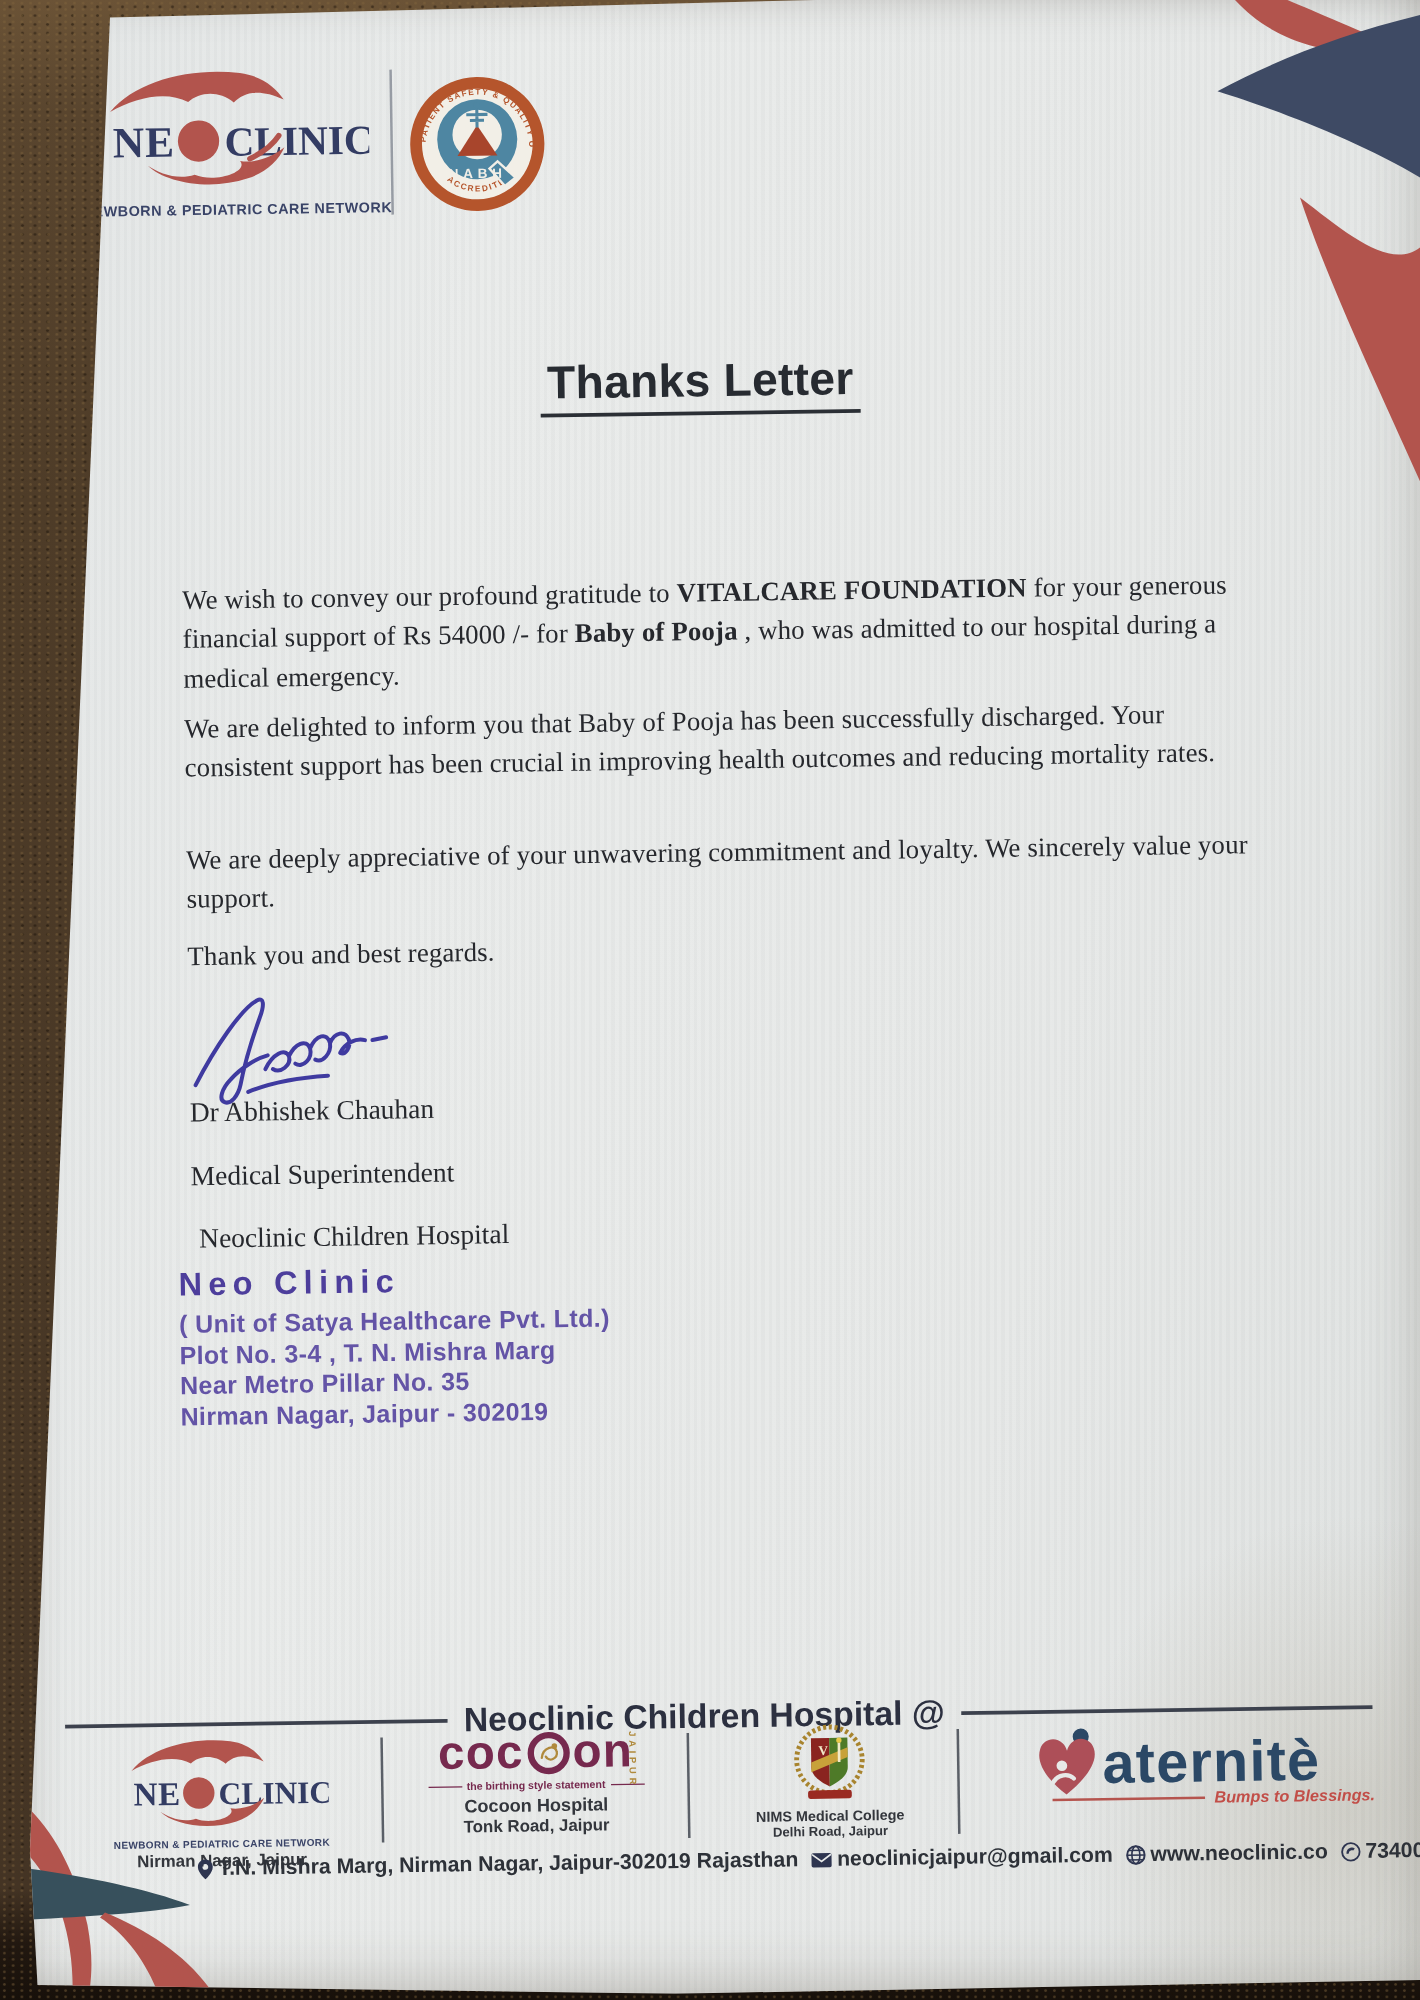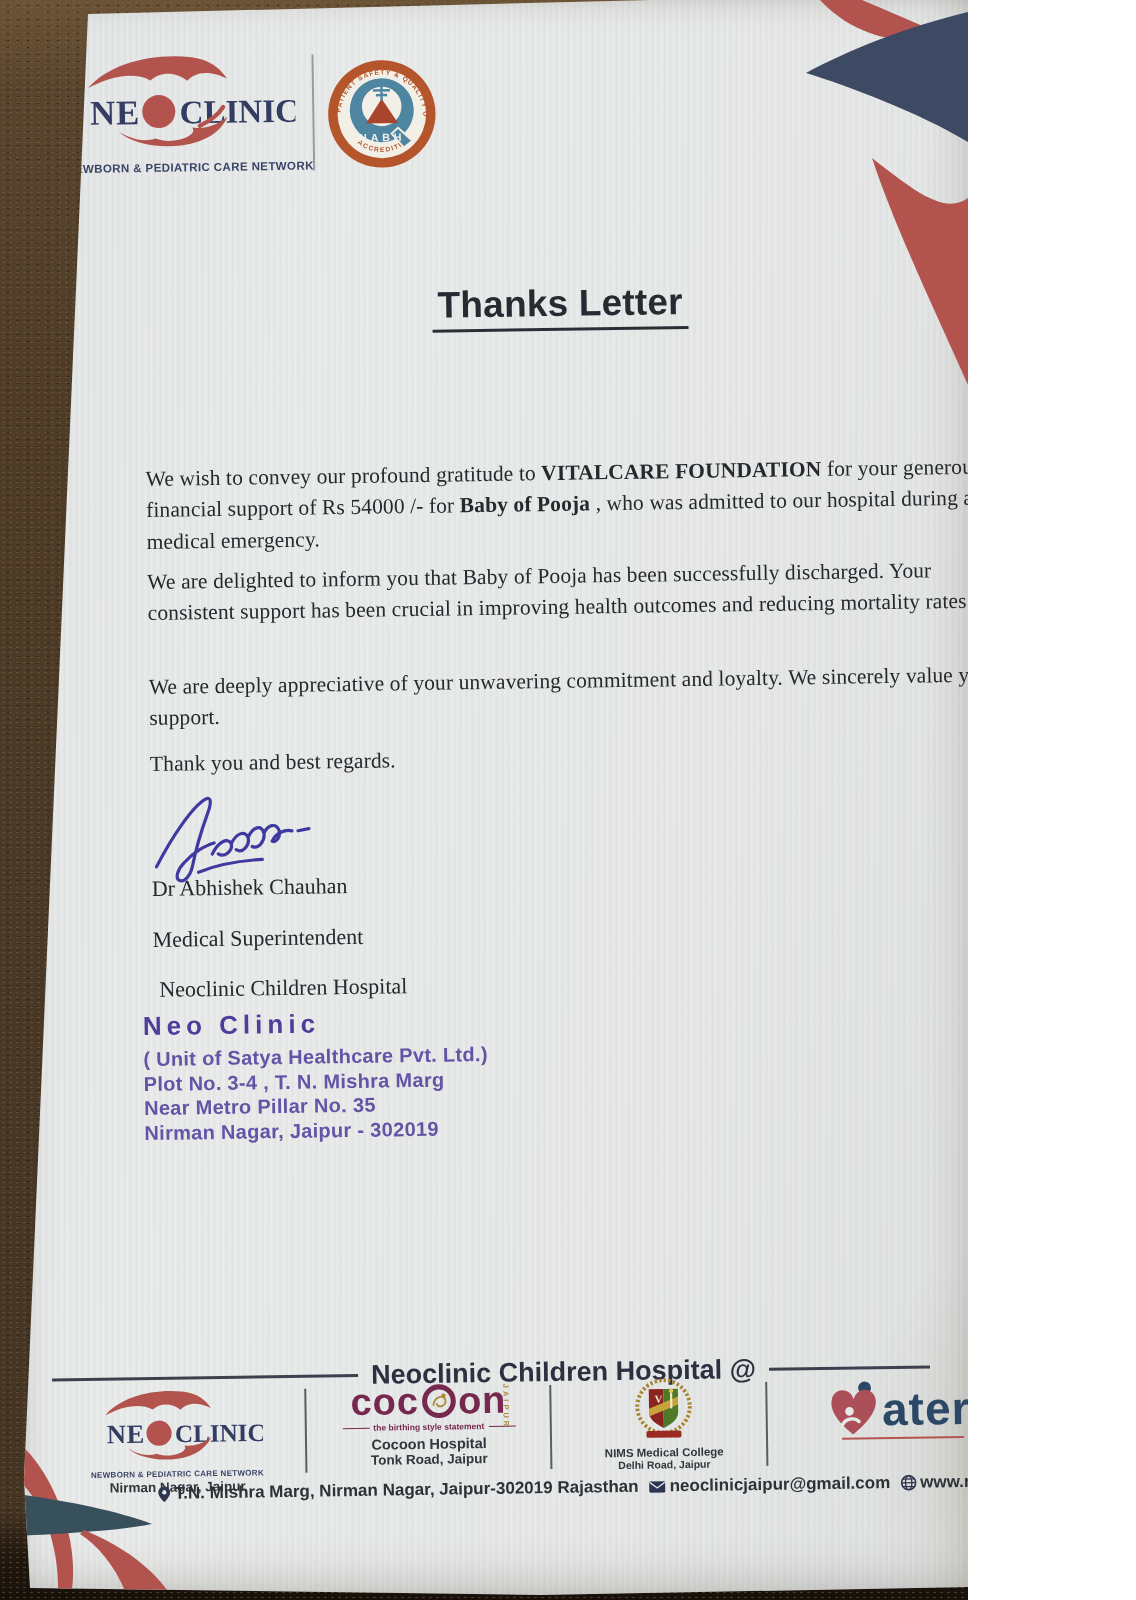--- a/index.html
+++ b/index.html
@@ -1,17 +1,17 @@
 <!DOCTYPE html>
 <html><head>
 <meta charset="utf-8">
 <style>
   html,body{margin:0;padding:0;}
   .scene{
-    position:relative;width:968px;height:1600px;overflow:hidden;
+    position:relative;width:1136px;height:1600px;overflow:hidden;
     font-family:"Liberation Serif",serif;
     background-color:#4a3826;
     background-image:
       radial-gradient(rgba(130,102,62,.45) 1px, transparent 1.5px),
       radial-gradient(rgba(25,17,8,.5) 1px, transparent 1.6px),
       linear-gradient(180deg,#6b5336 0px,#59452e 90px,#4e3c28 400px,#443424 1510px,#221810 1555px,#17100a 100%);
     background-size:7px 5px,10px 7px,100% 100%;
     background-position:0 0,3px 2px,0 0;
   }
   .paper{

